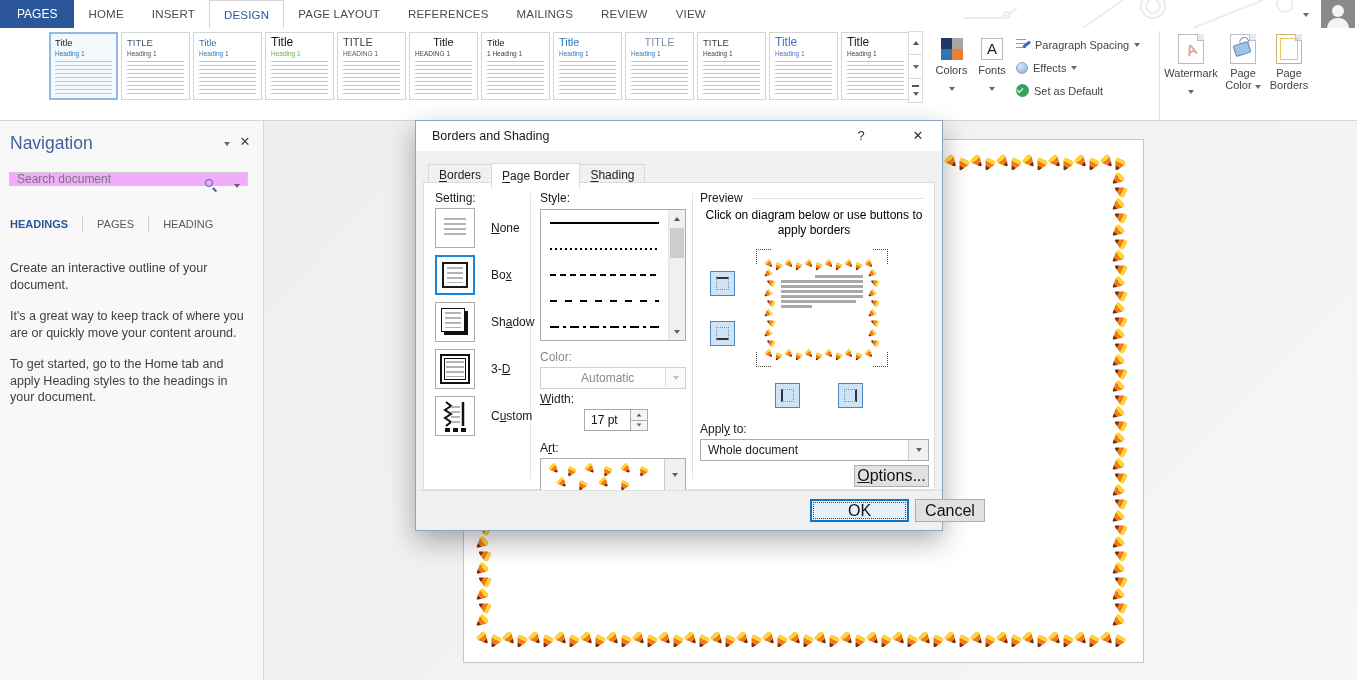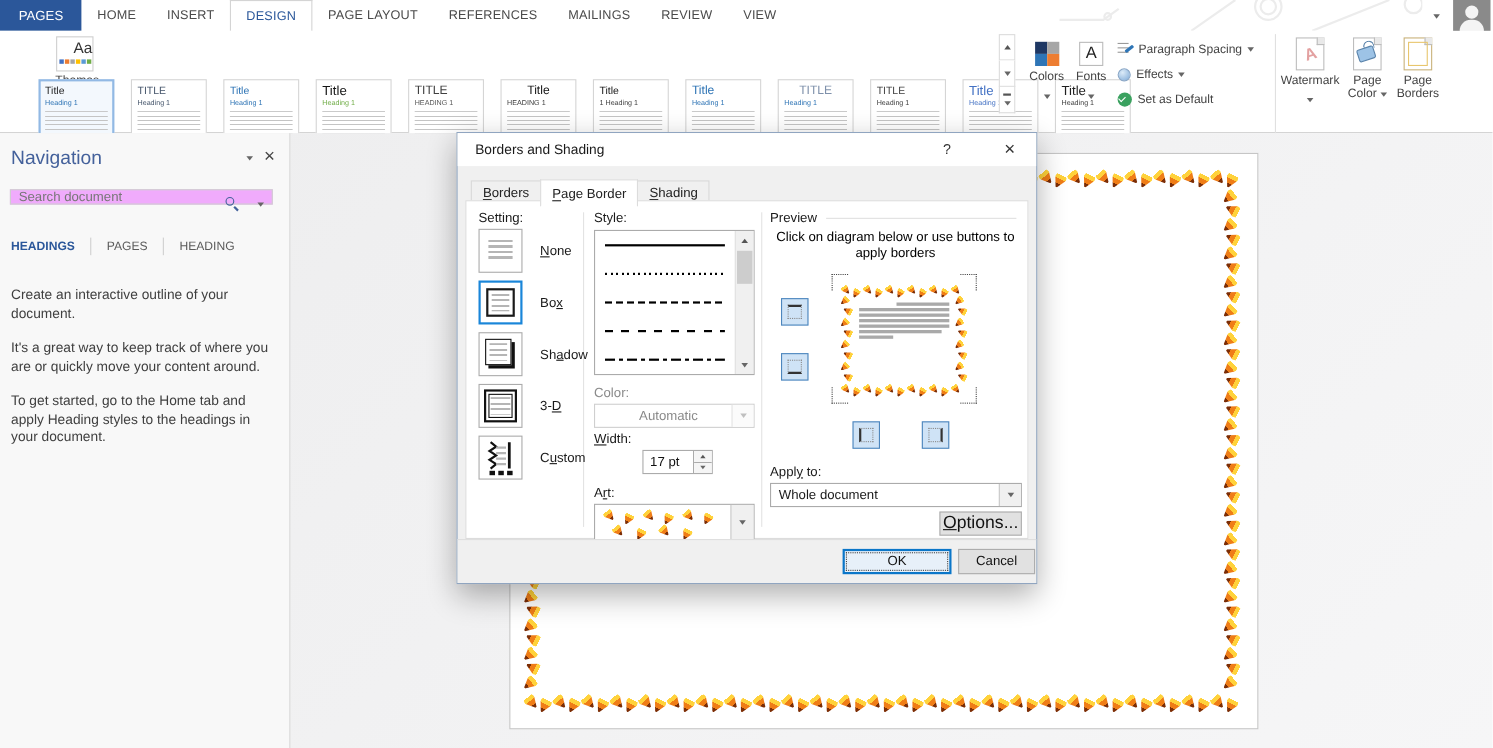--- a/index.html
+++ b/index.html
@@ -24,21 +24,21 @@
   .tri-up { width:0; height:0; border-left:3.5px solid transparent; border-right:3.5px solid transparent; border-bottom:4px solid #555; display:inline-block; }
 
   
   #ribbon { position:absolute; top:28px; left:0; right:0; height:93px; background:#fff; border-bottom:1px solid #d4d4d4; }
   #themes-btn { position:absolute; left:2px; top:3px; width:44px; height:86px; text-align:right;margin-left:44px; }
   #themes-icon { width:34px; height:32px; margin:2px auto 2px; border:1px solid #cfcfcf; background:#fff; padding-top:1px; }
   #themes-icon .aa { font-size:14px; color:#333; line-height:17px; }
   #themes-icon .sqs { display:flex; justify-content:center; gap:1px; margin-top:2px; }
   #themes-icon .sqs i { width:4px; height:4px; display:block; }
   .ribbon-label { font-size:11px; color:#444; line-height:13px; }
-  #gallery { position:absolute; left:34px; top:3px; width:858px; height:72px; display:flex; gap:15px; padding:1px;margin-top:40px; }
+  #gallery { position:absolute; left:48px; top:3px; width:858px; height:72px; display:flex; gap:3px; padding:1px; }
   .gcard { width:69px; height:68px; background:#fff; border:1px solid #d5d5d5; padding:4px 5px; overflow:hidden; flex:none; }
   .gcard.sel { border:2px solid #92b9e4; background:#f3f8fd; padding:3px 4px; }
   .gt { font-size:9.5px; line-height:11px; white-space:nowrap; }
   .gh { font-size:6.5px; line-height:8px; margin-top:2px; white-space:nowrap; }
   .glines { margin-top:3px; height:34px; background:repeating-linear-gradient(#c4c4c4 0 1px, transparent 1px 4px); }
   #gallery-scroll { position:absolute; left:908px; top:3px; width:15px; height:72px; }
   #gallery-scroll .gsb { height:24px; border:1px solid #dcdcdc; background:#fff; display:flex; align-items:center; justify-content:center; }
   #gallery-scroll .gsb + .gsb { border-top:none; }
   .gsb .bar { position:absolute; width:7px; height:1.5px; background:#555; margin-bottom:9px; }
   #colors-btn { position:absolute; left:933px; top:4px; width:37px; height:84px; text-align:center; }
@@ -196,21 +196,21 @@
   .pv-btn .ic { position:absolute; inset:5px; border:1px dotted #8a8a8a; }
   #pvb-top { left:286px; top:88px; } #pvb-top .ic { border-top:2px solid #333; }
   #pvb-bottom { left:286px; top:138px; } #pvb-bottom .ic { border-bottom:2px solid #333; }
   #pvb-left { left:351px; top:200px; } #pvb-left .ic { border-left:2px solid #333; }
   #pvb-right { left:414px; top:200px; } #pvb-right .ic { border-right:2px solid #333; }
 
   #apply-combo { left:276px; top:256px; width:229px; height:22px; }
   #options-btn { position:absolute; left:430px; top:282px; width:75px; height:22px; background:#e1e1e1; border:1px solid #adadad; font-size:16px; color:#111; text-align:center; line-height:20px; }
 
   #dlg-bottom { position:absolute; left:0; right:0; bottom:0; height:40px; background:#f0f0f0; border-top:1px solid #dfdfdf; }
-  .dlg-btn { position:absolute; top:8px; height:23px; font-size:12px; color:#111; text-align:center; line-height:21px; background:#e1e1e1; border:1px solid #adadad; }
+  .dlg-btn { position:absolute; top:8px; height:23px; font-size:16px; color:#111; text-align:center; line-height:21px; background:#e1e1e1; border:1px solid #adadad;margin-left:44px; }
   #ok-btn { left:350px; width:99px; background:#e7f0f9; border:2px solid #0b76c8; outline:1px dotted #444; outline-offset:-4px; line-height:19px; }
   #cancel-btn { left:455px; width:70px; }
 </style>
 </head>
 <body>
 
 <div id="tabrow">
   <div id="file-tab">PAGES</div>
   <div id="ribbon-tab-strip" style="display:flex;">
       <div class="rtab">HOME</div>

